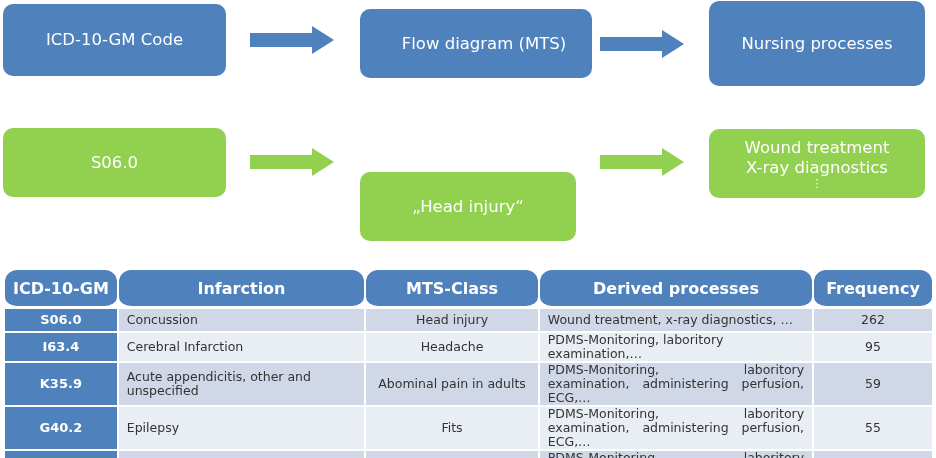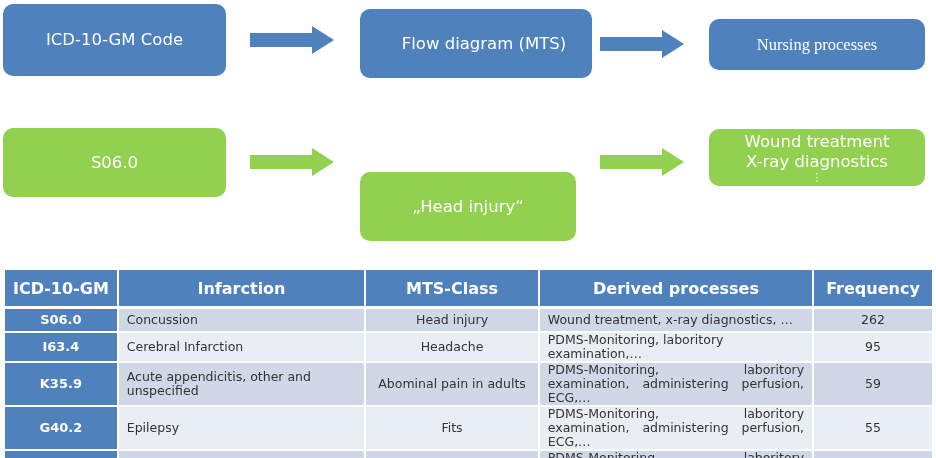--- a/index.html
+++ b/index.html
@@ -10,21 +10,21 @@
          text-align:left; font-size:16.5px; line-height:20px; }
   .blue { background:#4f81bd; }
   .green { background:#92d050; }
   .arrow { position:absolute; width:84px; height:28px; }
   .arrow svg { width:100%; height:100%; display:block; }
   .dots { font-size:11px; line-height:12px; letter-spacing:0; }
 
   table { position:absolute; left:3px; top:270px; width:931px;
           border-collapse:separate; border-spacing:2px 0; font-size:12.5px; color:#333; }
   th { background:#4f81bd; color:#fff; font-weight:bold; font-size:16px;
-       height:36px; padding:0; text-align:center; border-bottom:3px solid #fff; }
+       height:36px; padding:0; text-align:center; border-bottom:3px solid #fff;border-radius:12px; }
   td { padding:0 8px; border-bottom:2px solid #fff; height:22px; line-height:14px; }
   td.code { background:#4f81bd; color:#fff; font-weight:bold; text-align:center; font-size:13px; }
   tr.odd td:not(.code) { background:#d0d8e8; }
   tr.even td:not(.code) { background:#e9edf4; }
   td.mts { text-align:center;margin-top:16px; }
   td.freq { text-align:center; }
   td.proc { text-align:justify; }
   tr.tall td { height:32px; }
 </style>
 </head>
@@ -39,41 +39,41 @@
     </svg>
 </div>
 <div class="box blue" style="left:360px;top:9px;width:216px;height:69px;padding-left:16px;">
   <span>Flow diagram (MTS)</span>
 </div>
 <div class="arrow" style="left:600px;top:30px;">
   <svg viewBox="0 0 84 28">
       <polygon points="0,7 62,7 62,0 84,14 62,28 62,21 0,21" fill="#4f81bd"></polygon>
     </svg>
 </div>
-<div class="box blue" style="left:709px;top:19px;width:216px;height:51px;font-family:Liberation Serif, serif;">
+<div class="box blue" style="left:709px;top:1px;width:216px;height:85px;">
   <span>Nursing processes</span>
 </div>
 
 <div class="box green" style="left:3px;top:128px;width:223px;height:69px;">
   <span>S06.0</span>
 </div>
 <div class="arrow" style="left:250px;top:148px;">
   <svg viewBox="0 0 84 28">
       <polygon points="0,7 62,7 62,0 84,14 62,28 62,21 0,21" fill="#92d050"></polygon>
     </svg>
 </div>
 <div class="box green" style="left:360px;top:128px;width:216px;height:69px;margin-top:44px;">
   <span>„Head injury“</span>
 </div>
 <div class="arrow" style="left:600px;top:148px;">
   <svg viewBox="0 0 84 28">
       <polygon points="0,7 62,7 62,0 84,14 62,28 62,21 0,21" fill="#92d050"></polygon>
     </svg>
 </div>
-<div class="box green" style="left:709px;top:129px;width:216px;height:57px;">
+<div class="box green" style="left:709px;top:129px;width:216px;height:69px;">
   <span>Wound treatment</span>
   <span>X-ray diagnostics</span>
   <span class="dots">⋮</span>
 </div>
 
 <table>
   <colgroup>
     <col style="width:112px">
       <col style="width:246px">
       <col style="width:172px">

